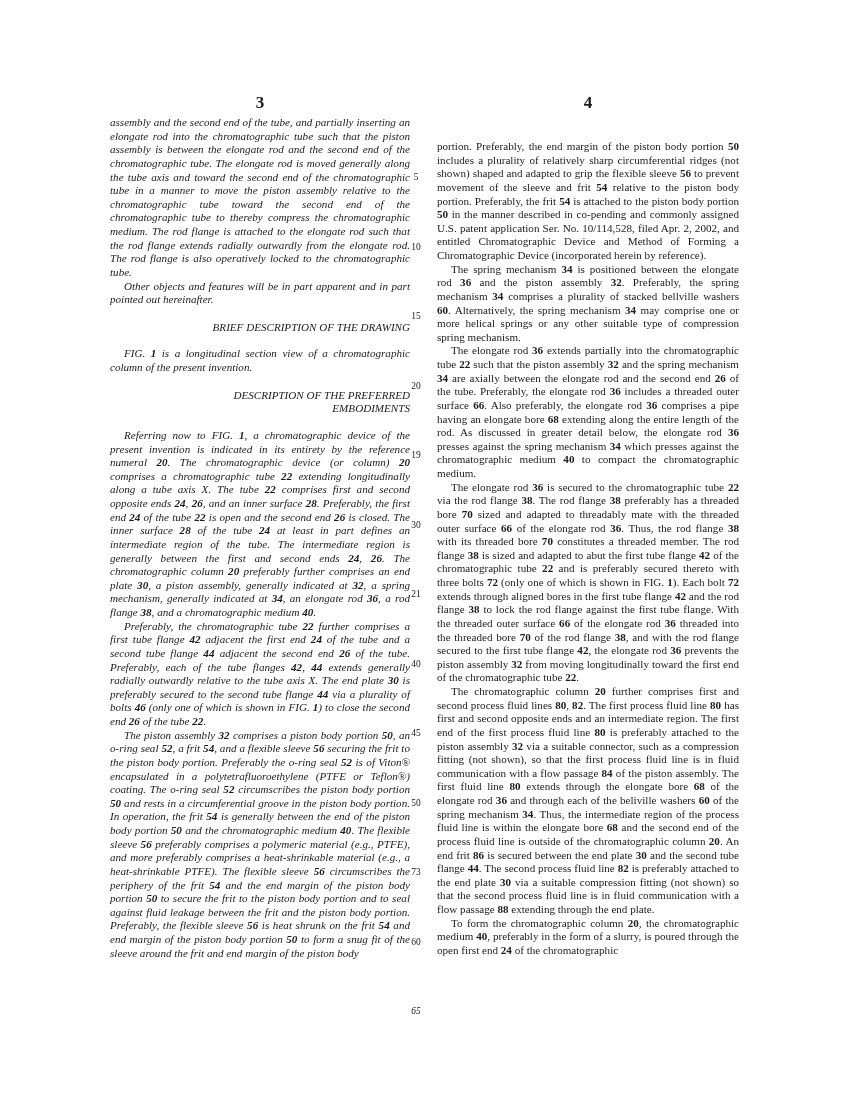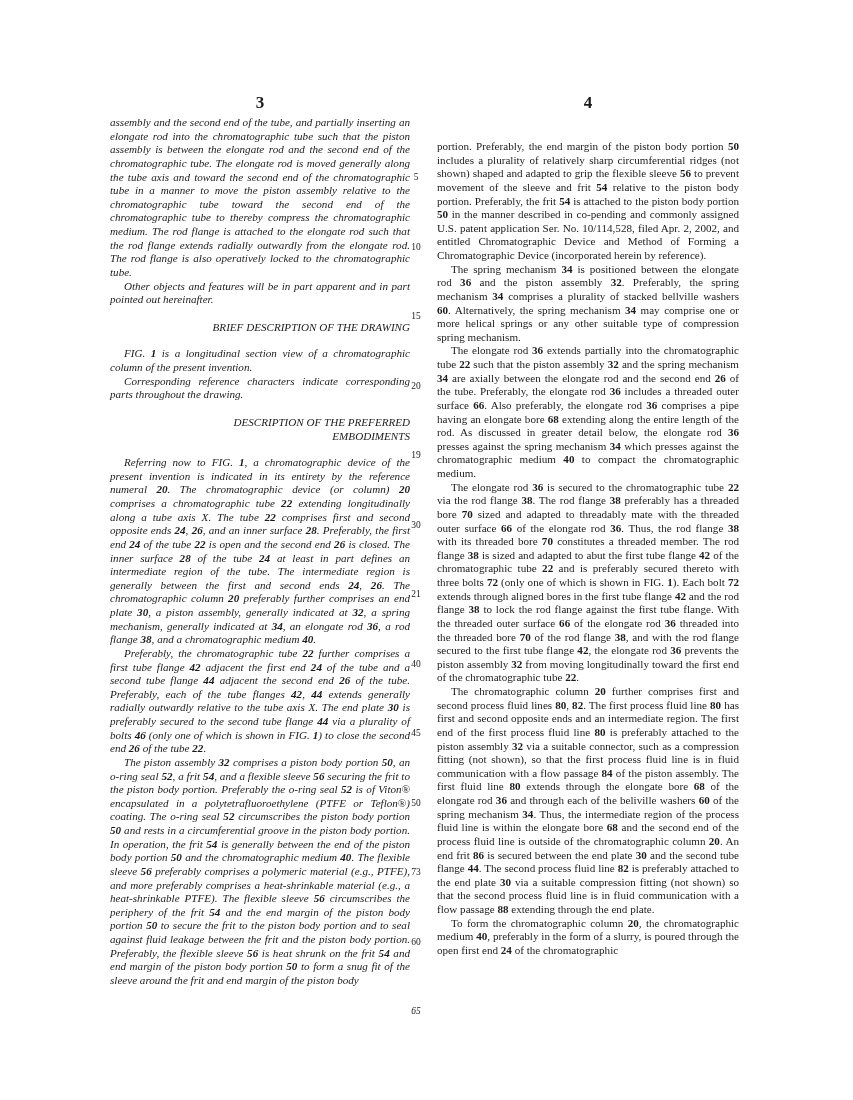--- a/index.html
+++ b/index.html
@@ -73,21 +73,20 @@
 
   <div class="colnum colnum-left">3</div>
 
   <div class="colnum colnum-right">4</div>
 
   <div class="column column-left" id="col-left">
       <p class="para">assembly and the second end of the tube, and partially inserting an elongate rod into the chromatographic tube such that the piston assembly is between the elongate rod and the second end of the chromatographic tube. The elongate rod is moved generally along the tube axis and toward the second end of the chromatographic tube in a manner to move the piston assembly relative to the chromatographic tube toward the second end of the chromatographic tube to thereby compress the chromatographic medium. The rod flange is attached to the elongate rod such that the rod flange extends radially outwardly from the elongate rod. The rod flange is also operatively locked to the chromatographic tube.</p>
       <p class="para indent">Other objects and features will be in part apparent and in part pointed out hereinafter.</p>
       <div class="heading">BRIEF DESCRIPTION OF THE DRAWING</div>
       <p class="para indent">FIG. <b>1</b> is a longitudinal section view of a chromatographic column of the present invention.</p>
-      <p class="para indent">Corresponding reference characters indicate corresponding parts throughout the drawing.</p>
       <div class="heading">DESCRIPTION OF THE PREFERRED
 EMBODIMENTS</div>
       <p class="para indent">Referring now to FIG. <b>1</b>, a chromatographic device of the present invention is indicated in its entirety by the reference numeral <b>20</b>. The chromatographic device (or column) <b>20</b> comprises a chromatographic tube <b>22</b> extending longitudinally along a tube axis X. The tube <b>22</b> comprises first and second opposite ends <b>24</b>, <b>26</b>, and an inner surface <b>28</b>. Preferably, the first end <b>24</b> of the tube <b>22</b> is open and the second end <b>26</b> is closed. The inner surface <b>28</b> of the tube <b>24</b> at least in part defines an intermediate region of the tube. The intermediate region is generally between the first and second ends <b>24</b>, <b>26</b>. The chromatographic column <b>20</b> preferably further comprises an end plate <b>30</b>, a piston assembly, generally indicated at <b>32</b>, a spring mechanism, generally indicated at <b>34</b>, an elongate rod <b>36</b>, a rod flange <b>38</b>, and a chromatographic medium <b>40</b>.</p>
       <p class="para indent">Preferably, the chromatographic tube <b>22</b> further comprises a first tube flange <b>42</b> adjacent the first end <b>24</b> of the tube and a second tube flange <b>44</b> adjacent the second end <b>26</b> of the tube. Preferably, each of the tube flanges <b>42</b>, <b>44</b> extends generally radially outwardly relative to the tube axis X. The end plate <b>30</b> is preferably secured to the second tube flange <b>44</b> via a plurality of bolts <b>46</b> (only one of which is shown in FIG. <b>1</b>) to close the second end <b>26</b> of the tube <b>22</b>.</p>
       <p class="para indent">The piston assembly <b>32</b> comprises a piston body portion <b>50</b>, an o-ring seal <b>52</b>, a frit <b>54</b>, and a flexible sleeve <b>56</b> securing the frit to the piston body portion. Preferably the o-ring seal <b>52</b> is of Viton® encapsulated in a polytetrafluoroethylene (PTFE or Teflon®) coating. The o-ring seal <b>52</b> circumscribes the piston body portion <b>50</b> and rests in a circumferential groove in the piston body portion. In operation, the frit <b>54</b> is generally between the end of the piston body portion <b>50</b> and the chromatographic medium <b>40</b>. The flexible sleeve <b>56</b> preferably comprises a polymeric material (e.g., PTFE), and more preferably comprises a heat-shrinkable material (e.g., a heat-shrinkable PTFE). The flexible sleeve <b>56</b> circumscribes the periphery of the frit <b>54</b> and the end margin of the piston body portion <b>50</b> to secure the frit to the piston body portion and to seal against fluid leakage between the frit and the piston body portion. Preferably, the flexible sleeve <b>56</b> is heat shrunk on the frit <b>54</b> and end margin of the piston body portion <b>50</b> to form a snug fit of the sleeve around the frit and end margin of the piston body</p>
     </div>
 
   <div class="column column-right" id="col-right">
       <p class="para">portion. Preferably, the end margin of the piston body portion <b>50</b> includes a plurality of relatively sharp circumferential ridges (not shown) shaped and adapted to grip the flexible sleeve <b>56</b> to prevent movement of the sleeve and frit <b>54</b> relative to the piston body portion. Preferably, the frit <b>54</b> is attached to the piston body portion <b>50</b> in the manner described in co-pending and commonly assigned U.S. patent application Ser. No. 10/114,528, filed Apr. 2, 2002, and entitled Chromatographic Device and Method of Forming a Chromatographic Device (incorporated herein by reference).</p>
       <p class="para indent">The spring mechanism <b>34</b> is positioned between the elongate rod <b>36</b> and the piston assembly <b>32</b>. Preferably, the spring mechanism <b>34</b> comprises a plurality of stacked bellville washers <b>60</b>. Alternatively, the spring mechanism <b>34</b> may comprise one or more helical springs or any other suitable type of compression spring mechanism.</p>

